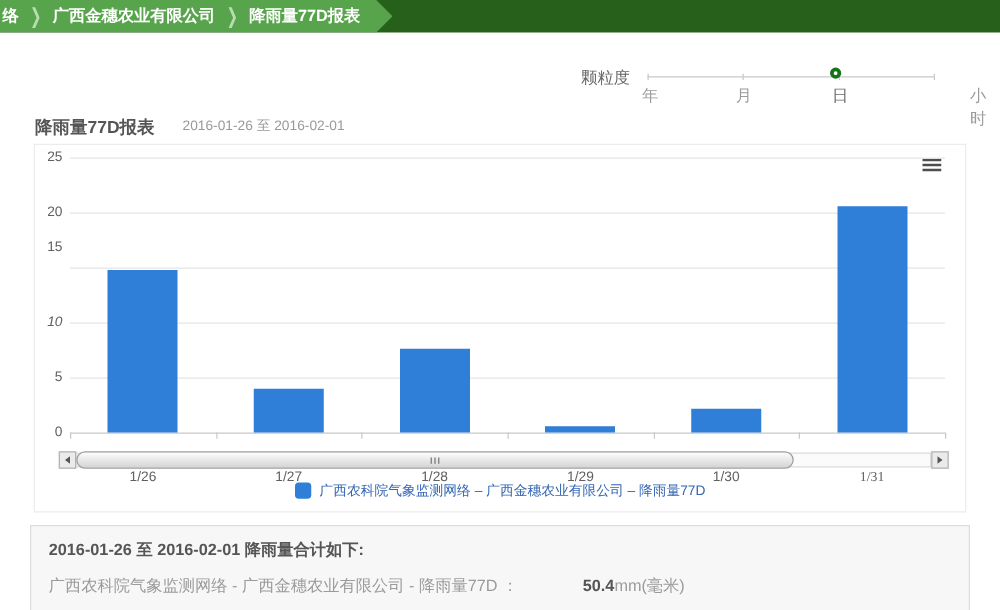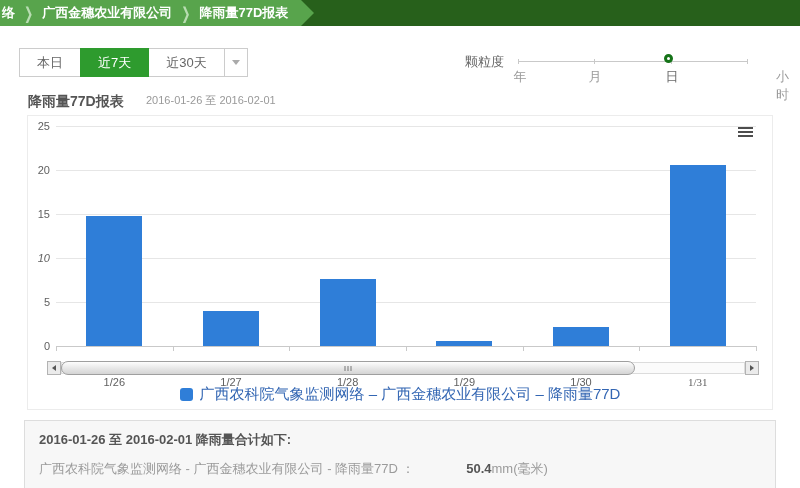--- a/index.html
+++ b/index.html
@@ -70,21 +70,21 @@
   .scroll-thumb {
     position:absolute; left:14px; top:0; width:574px; height:14px; border-radius:7px;
     background:linear-gradient(#fdfdfd,#d4d4d4); border:1px solid #9f9f9f; cursor:grab;
   }
   .rifles { position:absolute; left:50%; top:4px; transform:translateX(-50%); display:flex; gap:2px; }
   .rifles i { display:block; width:1px; height:5px; background:#777; }
 
   
   .legend { position:absolute; left:0; top:269px; width:100%; display:flex; align-items:center; justify-content:center; gap:7px; cursor:pointer; }
   .legend-swatch { width:13px; height:13px; border-radius:3px; }
-  .legend-text { font-size:15px; color:#3366b3; }
+  .legend-text { font-size:11px; color:#3366b3; }
 
   
   .summary {
     position:absolute; left:24px; top:420px; width:752px; height:70px;
     background:#f7f7f7; border:1px solid #ddd; padding:10px 14px;
   }
   .summary-head { font-size:13px; font-weight:bold; color:#555; margin-bottom:11px; }
   .summary-line { font-size:13px; color:#9b9b9b; }
   .summary-line .val { font-weight:bold; color:#555;margin-left:48px; }
 </style>
@@ -96,28 +96,20 @@
   <div class="crumbbar">
     <div class="crumbstrip">
       <span class="crumb">络</span>
       <span class="crumb-sep">❯</span>
       <span class="crumb">广西金穗农业有限公司</span>
       <span class="crumb-sep">❯</span>
       <span class="crumb">降雨量77D报表</span>
     </div>
   </div>
 
-  <div class="btn-group">
-    <button class="tbtn">本日</button>
-    <button class="tbtn active">近7天</button>
-    <button class="tbtn">近30天</button>
-    <button class="tbtn caret-btn">
-      <span class="caret-down"></span>
-    </button>
-  </div>
 
   <div class="gran-label">颗粒度</div>
   <div class="slider-track">
     <span class="slider-tick" style="left:0"></span>
     <span class="slider-tick" style="left:76px"></span>
     <span class="slider-tick" style="left:153px"></span>
     <span class="slider-tick" style="left:229px"></span>
     <span class="slider-handle" style="left:146px"></span>
   </div>
   <span class="slider-label" style="left:520px">年</span>
@@ -156,21 +148,21 @@
       <span class="legend-swatch" id="legend-swatch" style="background: rgb(47, 126, 216);"></span>
       <span class="legend-text">广西农科院气象监测网络 – 广西金穗农业有限公司 – 降雨量77D</span>
     </div>
   <div class="gridline axis" style="top: 230px;"></div>
       <div class="ylabel" style="top: 224px;">0</div>
       <div class="gridline" style="top: 186px;"></div>
       <div class="ylabel" style="top: 180px;">5</div>
       <div class="gridline" style="top: 142px;"></div>
       <div class="ylabel" style="top: 136px; font-style: italic;">10</div>
       <div class="gridline" style="top: 98px;"></div>
-      <div class="ylabel" style="top: 92px;">15</div>
+      <div class="ylabel" style="top: 76px;">15</div>
       <div class="gridline" style="top: 54px;"></div>
       <div class="ylabel" style="top: 48px;">20</div>
       <div class="gridline" style="top: 10px;"></div>
       <div class="ylabel" style="top: 4px;">25</div>
       <div class="bar" style="left: 58.3333px; width: 56px; top: 99.76px; height: 130.24px; background: rgb(47, 126, 216);"></div>
       <div class="xlabel" style="left: 86.3333px; top: 236px;">1/26</div>
       <div class="bar" style="left: 175px; width: 56px; top: 194.8px; height: 35.2px; background: rgb(47, 126, 216);"></div>
       <div class="xlabel" style="left: 203px; top: 236px;">1/27</div>
       <div class="bar" style="left: 291.667px; width: 56px; top: 163.12px; height: 66.88px; background: rgb(47, 126, 216);"></div>
       <div class="xlabel" style="left: 319.667px; top: 236px;">1/28</div>

